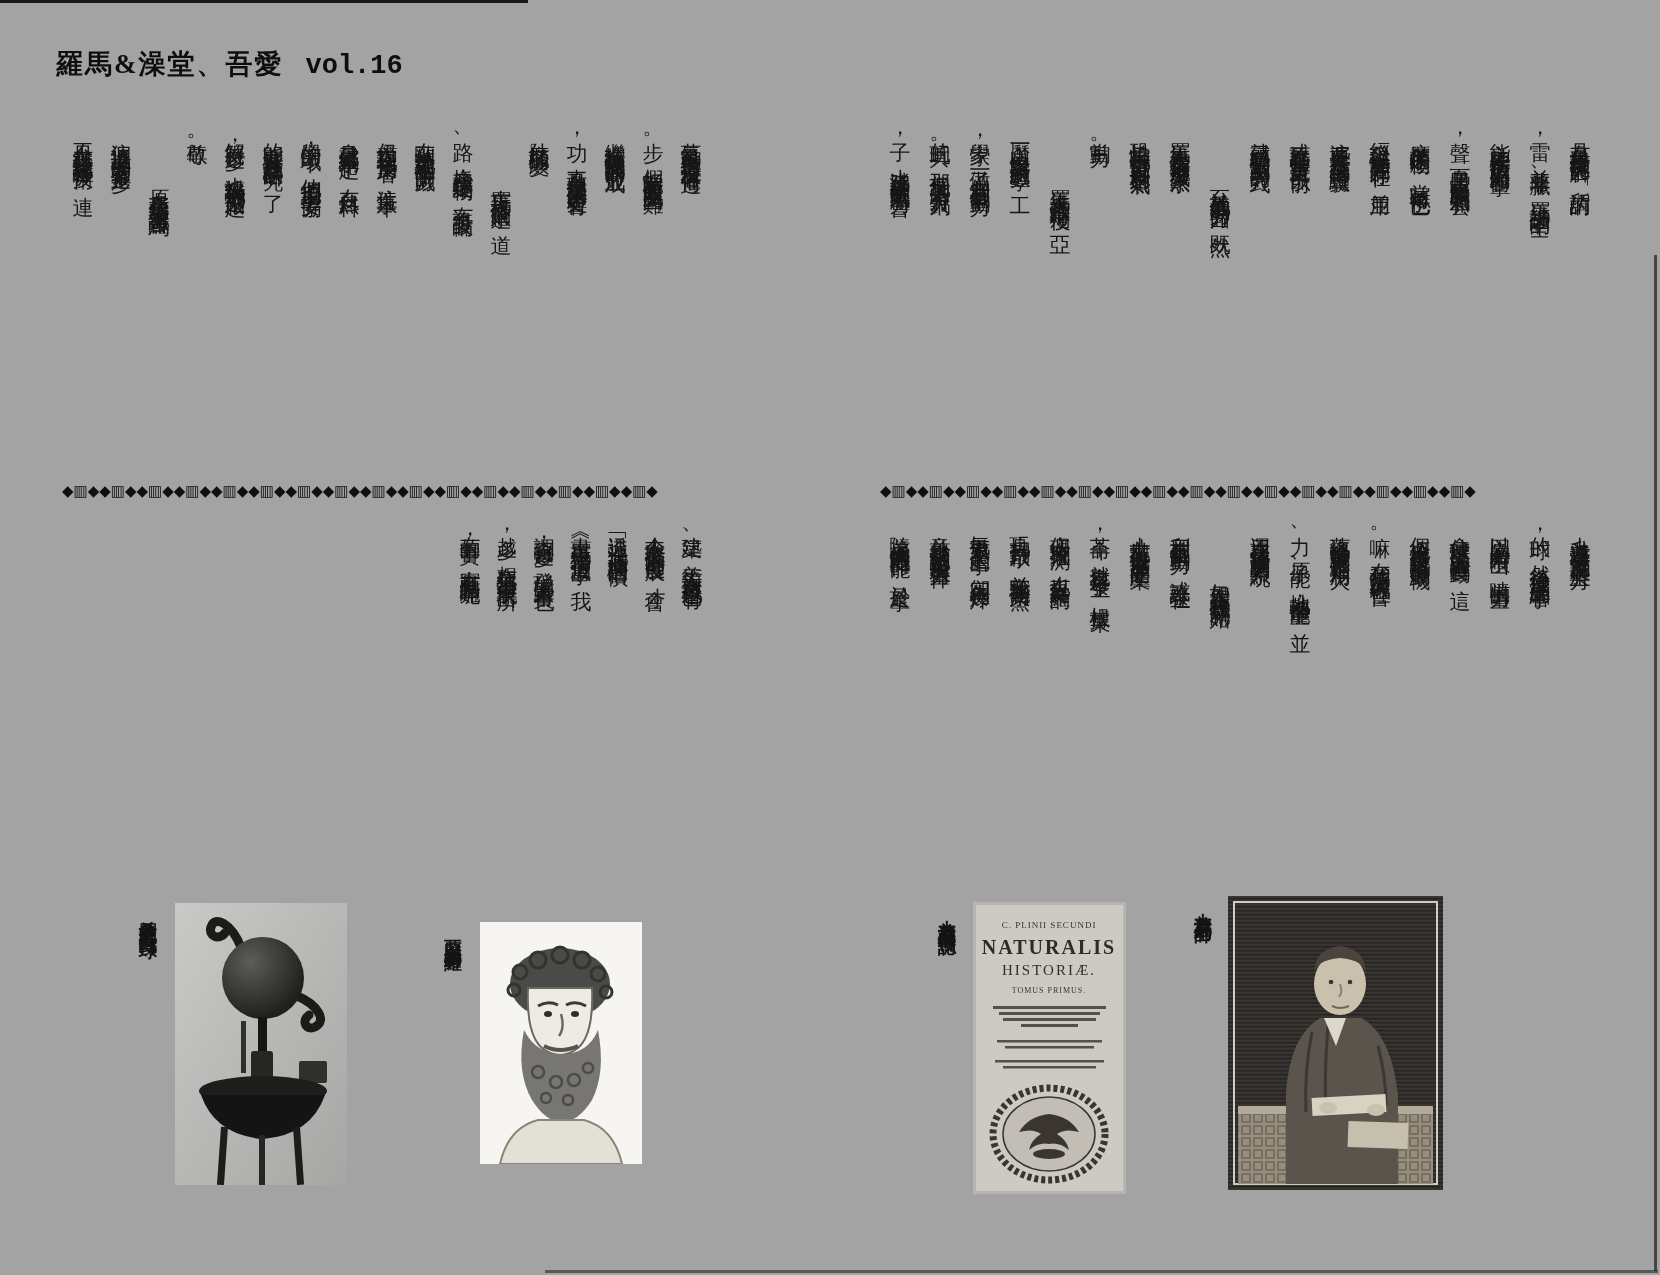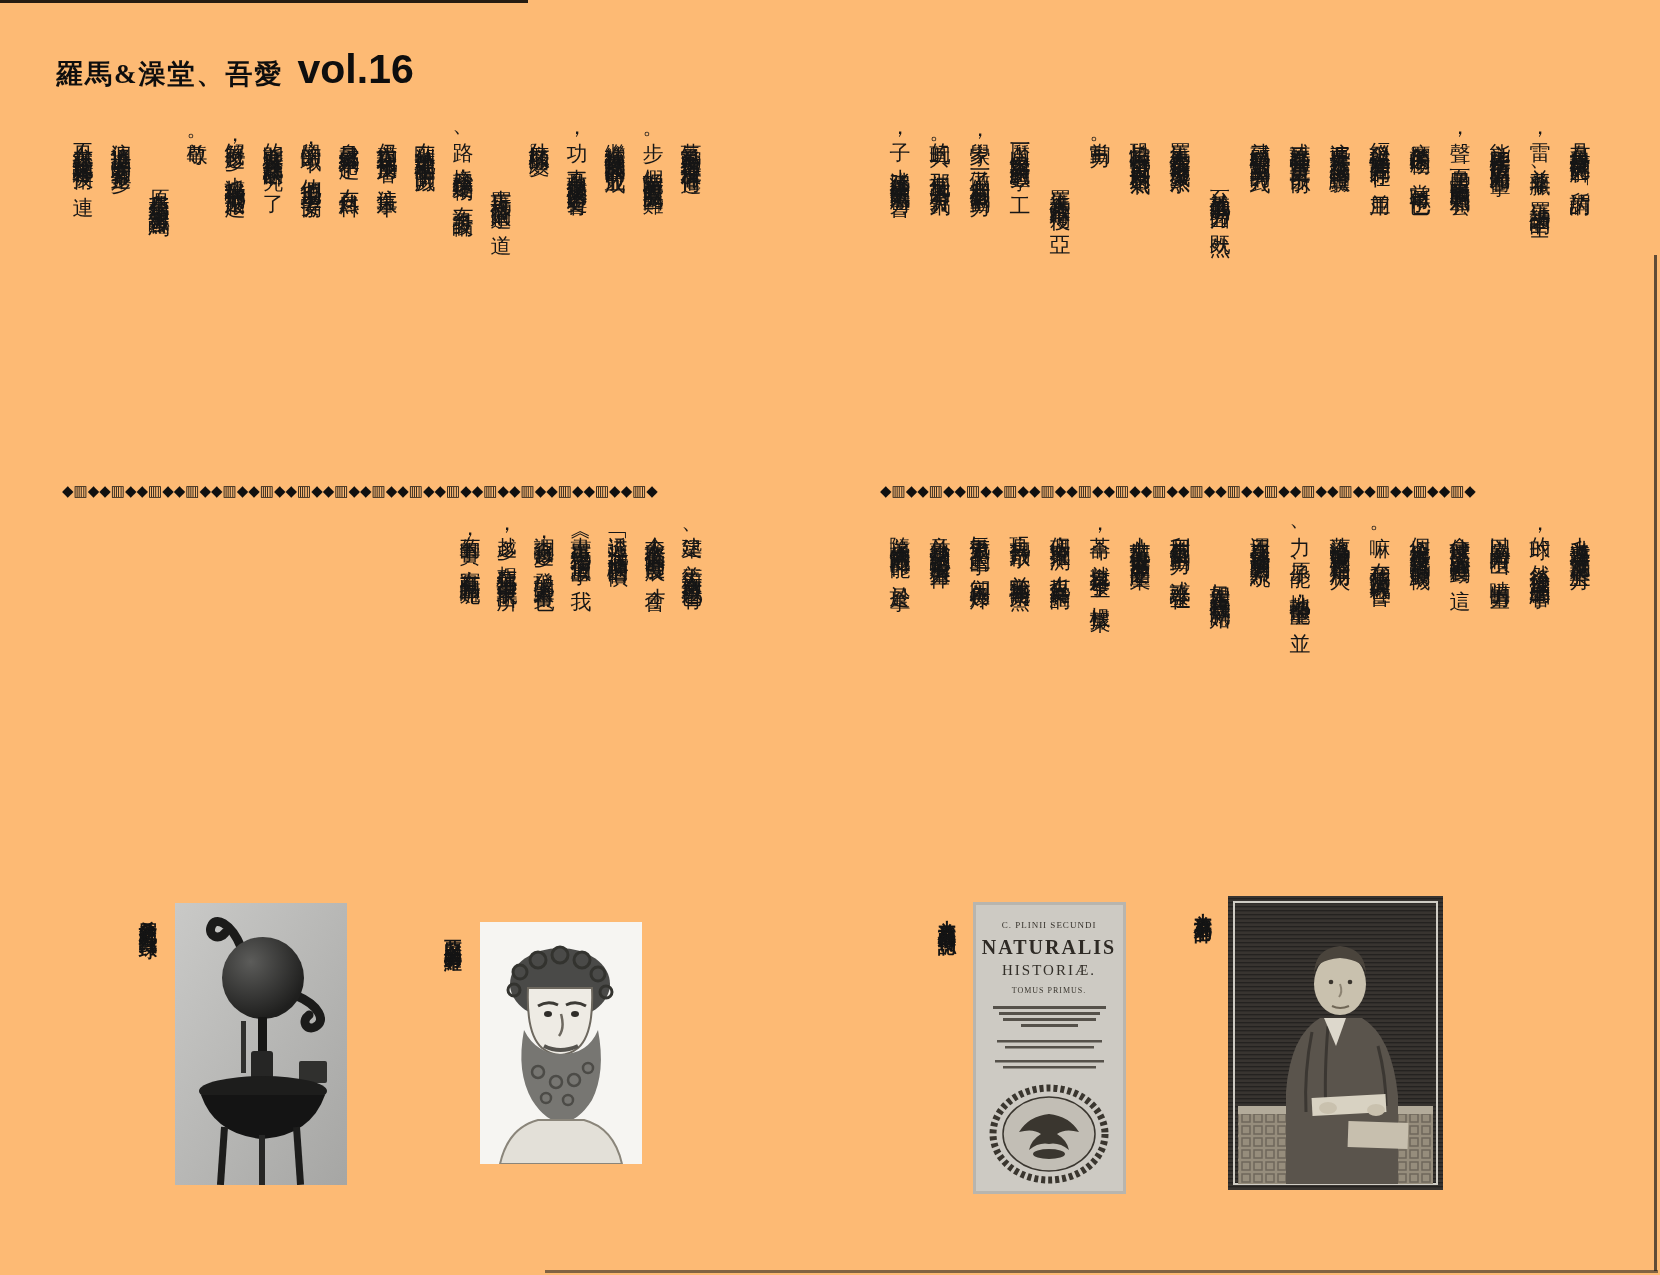--- a/index.html
+++ b/index.html
@@ -1,25 +1,25 @@
 <!DOCTYPE html>
 <html lang="zh-Hant"><head>
 <meta charset="utf-8">
 <style>
   html,body { margin:0; padding:0; background:#e6e6e4; }
   .sheet {
     position:relative; width:1660px; height:1275px;
-    background:#fdba74; overflow:hidden;
+    background:#a3a3a3; overflow:hidden;
     font-family:"Liberation Serif","DejaVu Serif",serif;
     color:#161616;
   }
   
   .masthead { position:absolute; left:56px; top:46px; display:flex; align-items:baseline; gap:14px; color:#0e0e0e; }
   .t-cjk { font-size:27px; font-weight:700; letter-spacing:2px; }
-  .t-vol { font-size:41px; font-weight:800; font-family:Liberation Sans, sans-serif; letter-spacing:0; }
+  .t-vol { font-size:27px; font-weight:800; font-family:Liberation Mono, monospace; letter-spacing:0;margin-left:8px; }
 
   
   .vsec { position:absolute; writing-mode:vertical-rl; text-orientation:mixed; }
   .vsec p { margin:0; padding:0; font-size:21px; letter-spacing:2.5px; font-weight:500; }
   .top-right { top:126px; right:60px;  }
   .top-left  { top:126px; right:950px; }
   .bot-right { top:520px; right:60px;  }
   .bot-left  { top:520px; right:950px; }
   .top-right p, .bot-right p { line-height:40px; }
   .top-left p  { line-height:38px; }

